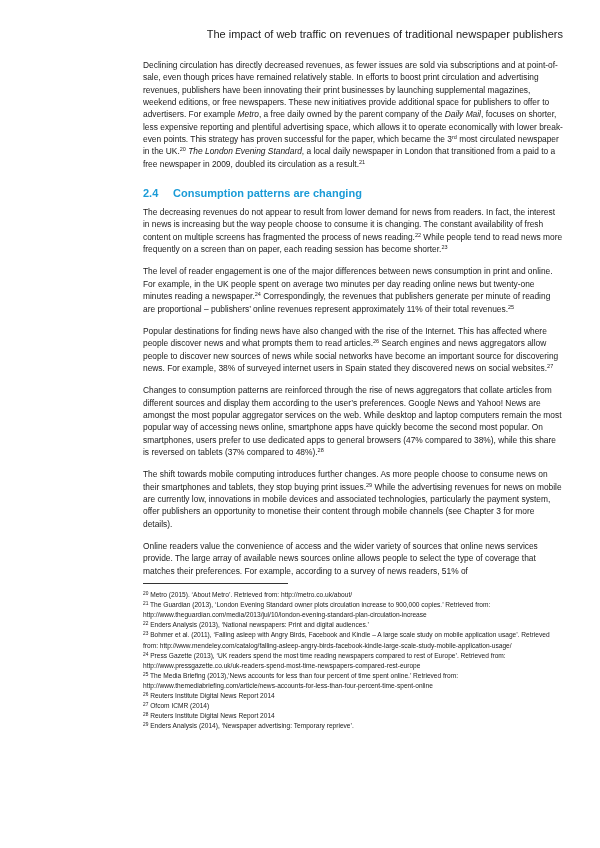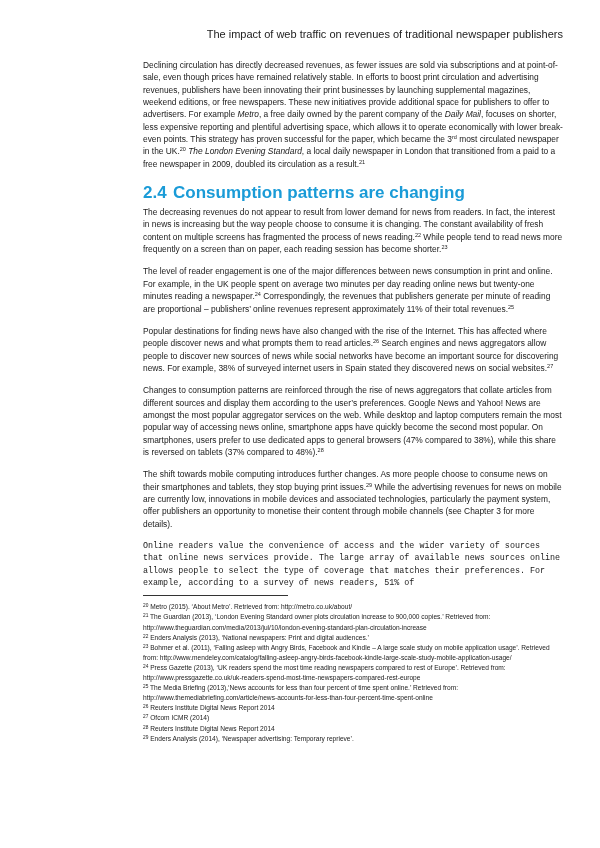--- a/index.html
+++ b/index.html
@@ -2,21 +2,21 @@
 <html><head>
   <meta charset="utf-8">
   <style>
     html, body { margin: 0; padding: 0; background: #ffffff; }
     body { width: 600px; height: 848px; position: relative; overflow: hidden;
            font-family: "Liberation Sans", "DejaVu Sans", sans-serif; color: #1a1a1a; }
     .running-header { position: absolute; top: 28px; right: 37px; font-size: 11px; color: #222; }
     .content { position: absolute; left: 143px; top: 59px; width: 420px; }
     p.body { font-size: 8.4px; line-height: 12.35px; margin: 0 0 10px 0; letter-spacing: 0; }
     p.body sup { font-size: 5.5px; line-height: 0; vertical-align: 3px; }
-    h2.section { margin: 16px 0 6px 0; font-size: 17px; font-weight: bold; color: #1a9bd7; line-height: 14px; }
+    h2.section { margin: 16px 0 6px 0; font-size: 11px; font-weight: bold; color: #1a9bd7; line-height: 14px; }
     h2.section .num { display: inline-block; width: 30px; }
     .fn-rule { width: 145px; height: 0; border-top: 1px solid #333; margin: 6px 0 6px 0; }
     .footnotes { font-size: 6.6px; line-height: 10.1px; }
     .footnotes .fn { margin: 0; }
     .footnotes sup { font-size: 4.8px; line-height: 0; vertical-align: 2.5px; }
     .page-footer { position: absolute; top: 852px; right: 38px; font-size: 7.2px; color: #222; }
     i { font-style: italic; }
   </style>
 </head>
 <body>
@@ -32,21 +32,21 @@
   <p class="body"><span>The decreasing revenues do not appear to result from lower demand for news from readers. In fact, the interest in news is increasing but the way people choose to consume it is changing. The constant availability of fresh content on multiple screens has fragmented the process of news reading.</span><sup>22</sup><span> While people tend to read news more frequently on a screen than on paper, each reading session has become shorter.</span><sup>23</sup></p>
 
   <p class="body"><span>The level of reader engagement is one of the major differences between news consumption in print and online. For example, in the UK people spent on average two minutes per day reading online news but twenty-one minutes reading a newspaper.</span><sup>24</sup><span> Correspondingly, the revenues that publishers generate per minute of reading are proportional – publishers’ online revenues represent approximately 11% of their total revenues.</span><sup>25</sup></p>
 
   <p class="body"><span>Popular destinations for finding news have also changed with the rise of the Internet. This has affected where people discover news and what prompts them to read articles.</span><sup>26</sup><span> Search engines and news aggregators allow people to discover new sources of news while social networks have become an important source for discovering news. For example, 38% of surveyed internet users in Spain stated they discovered news on social websites.</span><sup>27</sup></p>
 
   <p class="body"><span>Changes to consumption patterns are reinforced through the rise of news aggregators that collate articles from different sources and display them according to the user’s preferences. Google News and Yahoo! News are amongst the most popular aggregator services on the web. While desktop and laptop computers remain the most popular way of accessing news online, smartphone apps have quickly become the second most popular. On smartphones, users prefer to use dedicated apps to general browsers (47% compared to 38%), while this share is reversed on tablets (37% compared to 48%).</span><sup>28</sup></p>
 
   <p class="body"><span>The shift towards mobile computing introduces further changes. As more people choose to consume news on their smartphones and tablets, they stop buying print issues.</span><sup>29</sup><span> While the advertising revenues for news on mobile are currently low, innovations in mobile devices and associated technologies, particularly the payment system, offer publishers an opportunity to monetise their content through mobile channels (see Chapter 3 for more details).</span></p>
 
-  <p class="body" style="margin-bottom:0;font-family:Liberation Mono, monospace;"><span>Online readers value the convenience of access and the wider variety of sources that online news services provide. The large array of available news sources online allows people to select the type of coverage that matches their preferences. For example, according to a survey of news readers, 51% of</span></p>
+  <p class="body" style="margin-bottom:0;"><span>Online readers value the convenience of access and the wider variety of sources that online news services provide. The large array of available news sources online allows people to select the type of coverage that matches their preferences. For example, according to a survey of news readers, 51% of</span></p>
 
   <div class="fn-rule"></div>
 
   <div class="footnotes">
     <p class="fn"><sup>20</sup><span> Metro (2015). ‘About Metro’. Retrieved from: http://metro.co.uk/about/</span></p>
     <p class="fn"><sup>21</sup><span> The Guardian (2013), ‘London Evening Standard owner plots circulation increase to 900,000 copies.’ Retrieved from: http://www.theguardian.com/media/2013/jul/10/london-evening-standard-plan-circulation-increase</span></p>
     <p class="fn"><sup>22</sup><span> Enders Analysis (2013), ‘National newspapers: Print and digital audiences.’</span></p>
     <p class="fn"><sup>23</sup><span> Bohmer et al. (2011), ‘Falling asleep with Angry Birds, Facebook and Kindle – A large scale study on mobile application usage’. Retrieved from: http://www.mendeley.com/catalog/falling-asleep-angry-birds-facebook-kindle-large-scale-study-mobile-application-usage/</span></p>
     <p class="fn"><sup>24</sup><span> Press Gazette (2013), ‘UK readers spend the most time reading newspapers compared to rest of Europe’. Retrieved from: http://www.pressgazette.co.uk/uk-readers-spend-most-time-newspapers-compared-rest-europe</span></p>
     <p class="fn"><sup>25</sup><span> The Media Briefing (2013),‘News accounts for less than four percent of time spent online.’ Retrieved from: http://www.themediabriefing.com/article/news-accounts-for-less-than-four-percent-time-spent-online</span></p>

